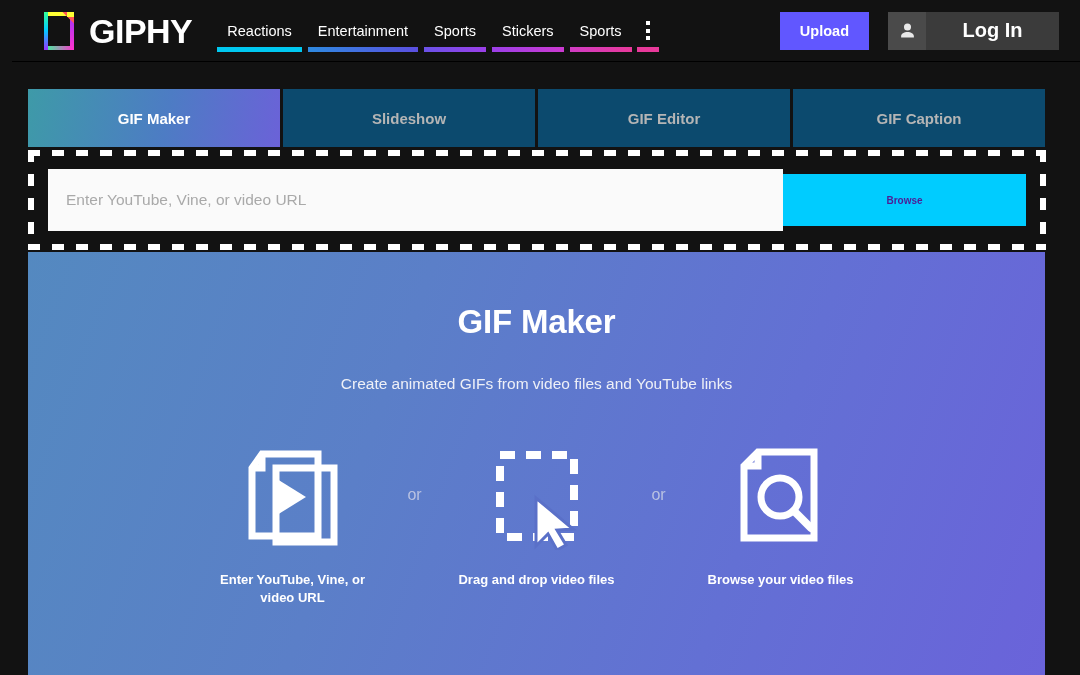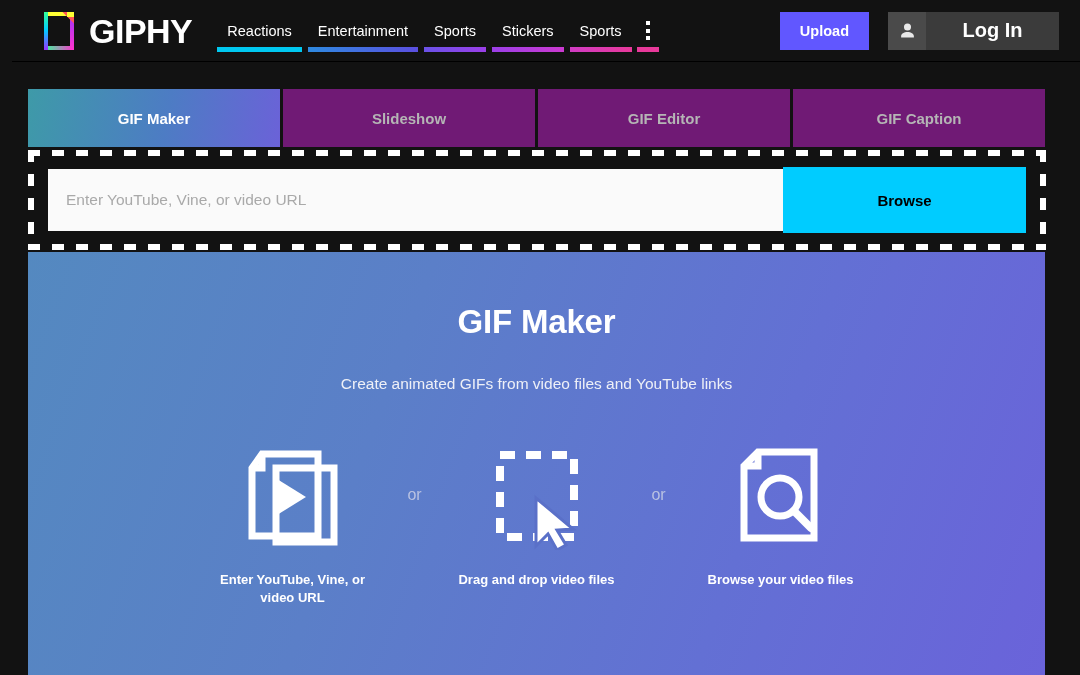--- a/index.html
+++ b/index.html
@@ -172,21 +172,21 @@
   .tabrow {
     position: absolute;
     left: 28px; top: 89px;
     width: 1017px;
     height: 58px;
     display: flex;
   }
   .tab {
     flex: 1;
     margin-right: 3px;
-    background: #701a75;
+    background: #0c4a6e;
     display: flex;
     align-items: center;
     justify-content: center;
     cursor: pointer;
   }
   .tab:last-child { margin-right: 0; }
   .tab span {
     color: #b5b5b5;
     font-size: 15px;
     font-weight: bold;
@@ -222,25 +222,25 @@
     border: none;
     outline: none;
     padding: 0 18px;
     font-size: 15.5px;
     color: #333;
     font-family: "Liberation Sans", sans-serif;
   }
   .url-input::placeholder { color: #a9a9a9; }
   .browse-btn {
     width: 243px;
-    height: 66px;
+    height: 52px;
     background: #00ccff;
     border: none;
-    color: #000000;
-    font-size: 15px;
+    color: #4c1d95;
+    font-size: 10px;
     font-weight: bold;
     cursor: pointer;
   }
 
   
   .panel {
     position: absolute;
     left: 28px; top: 252px;
     width: 1017px;
     height: 423px;

